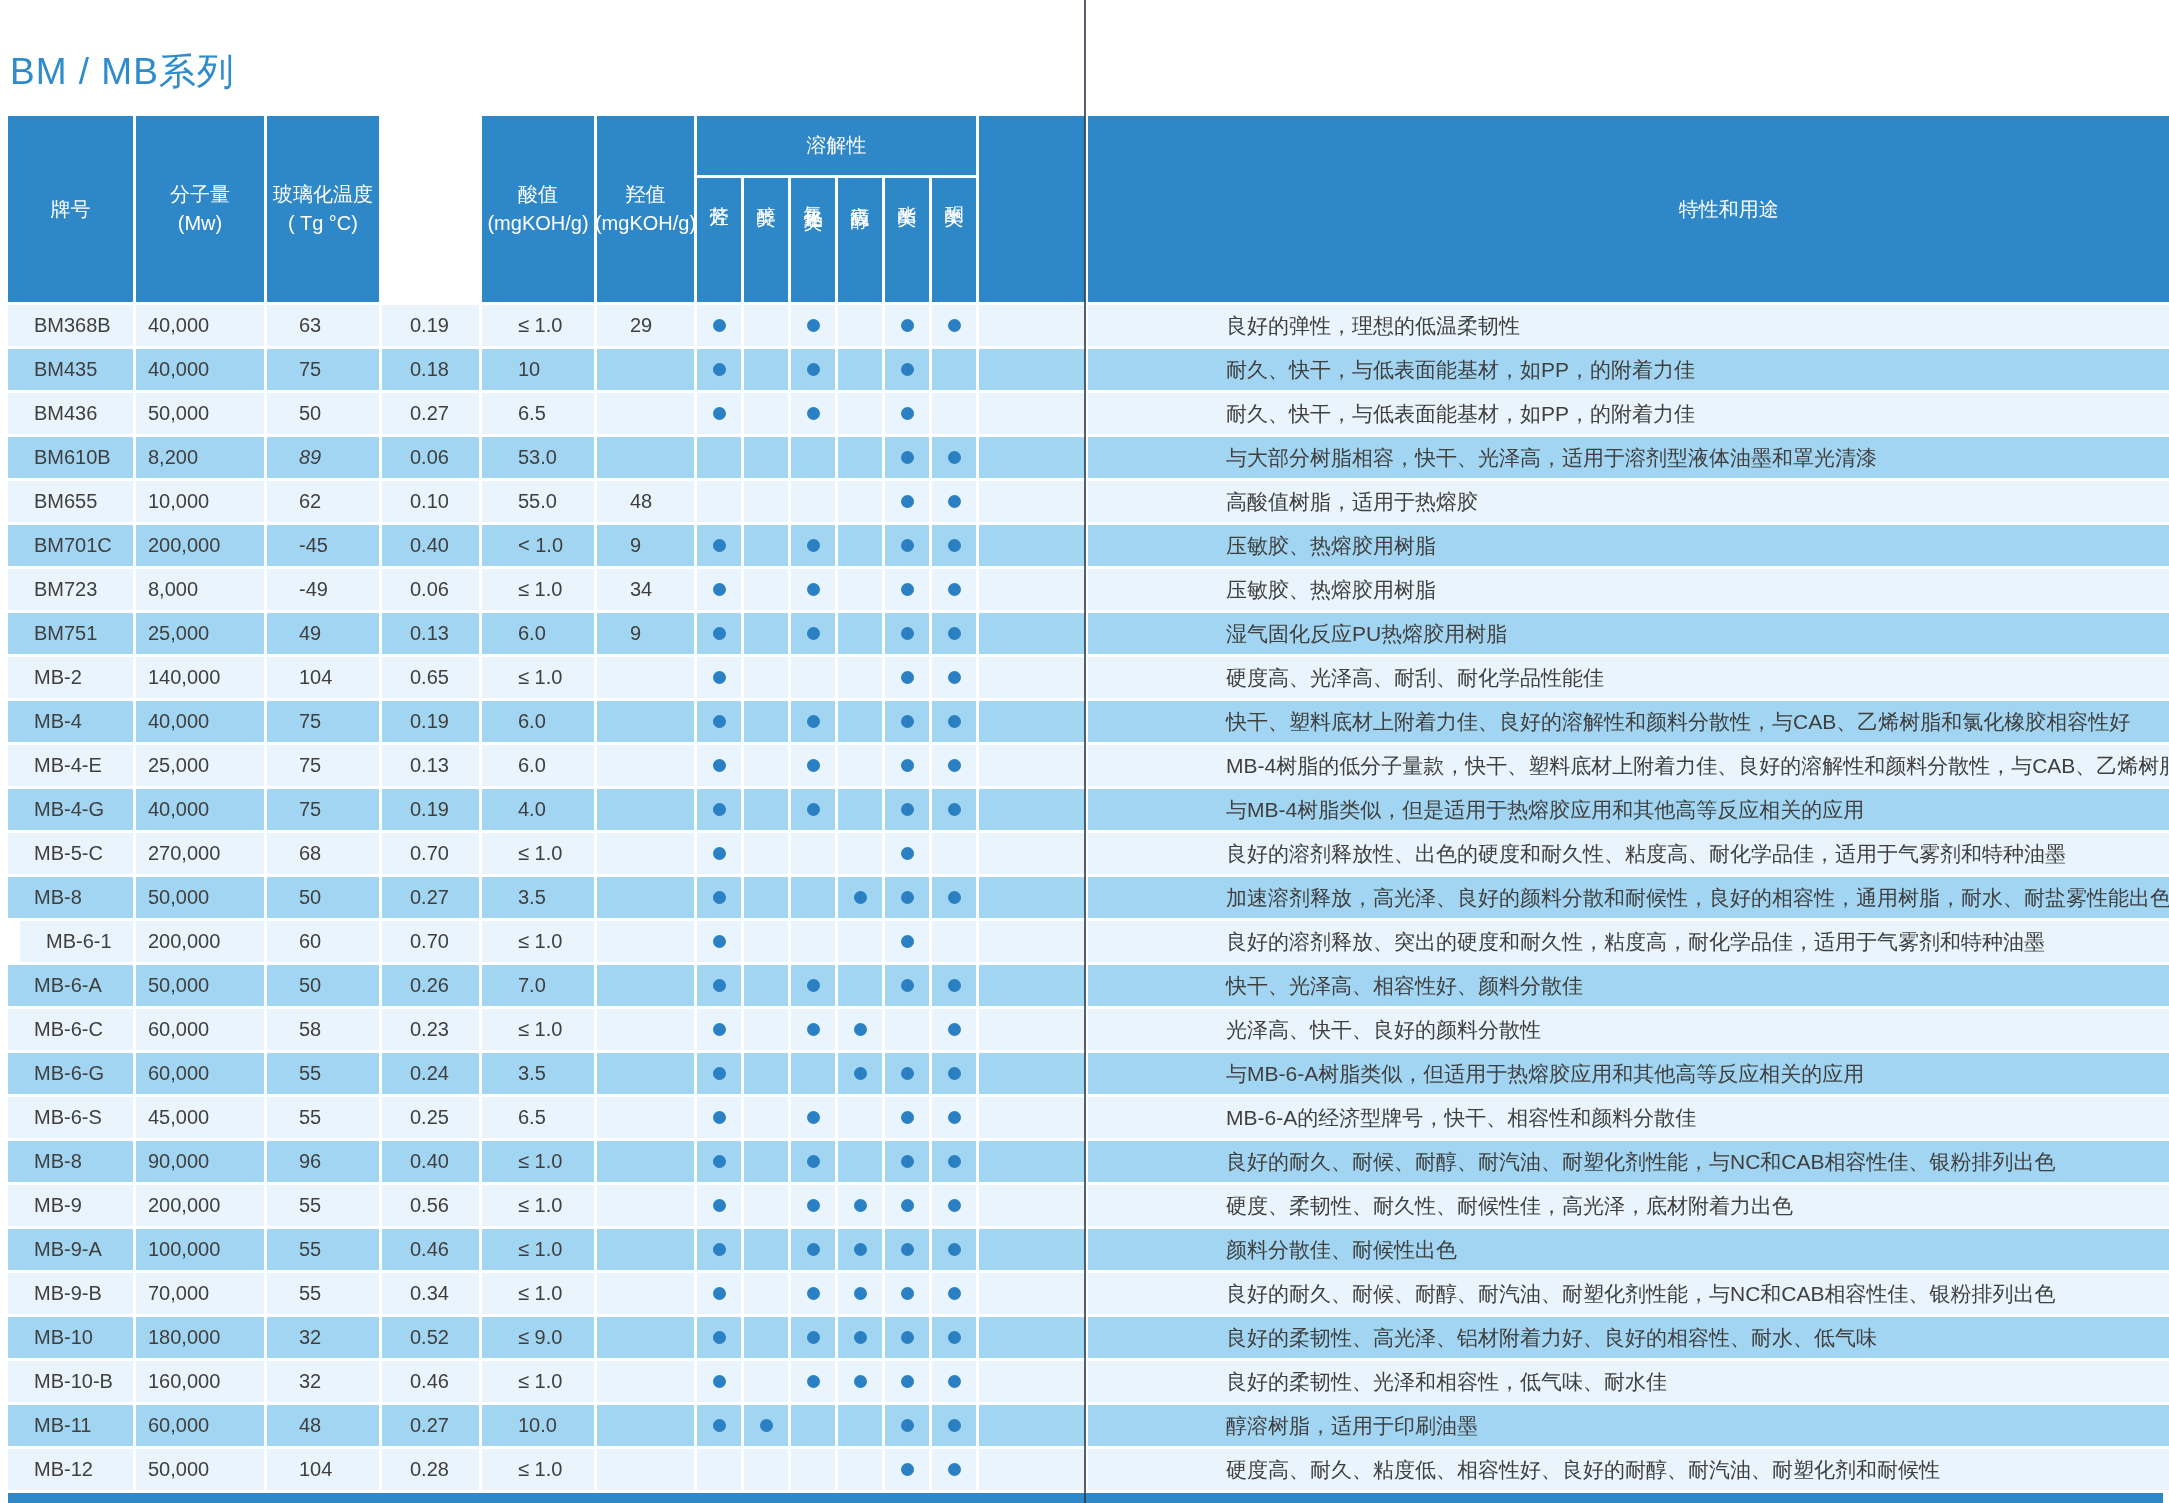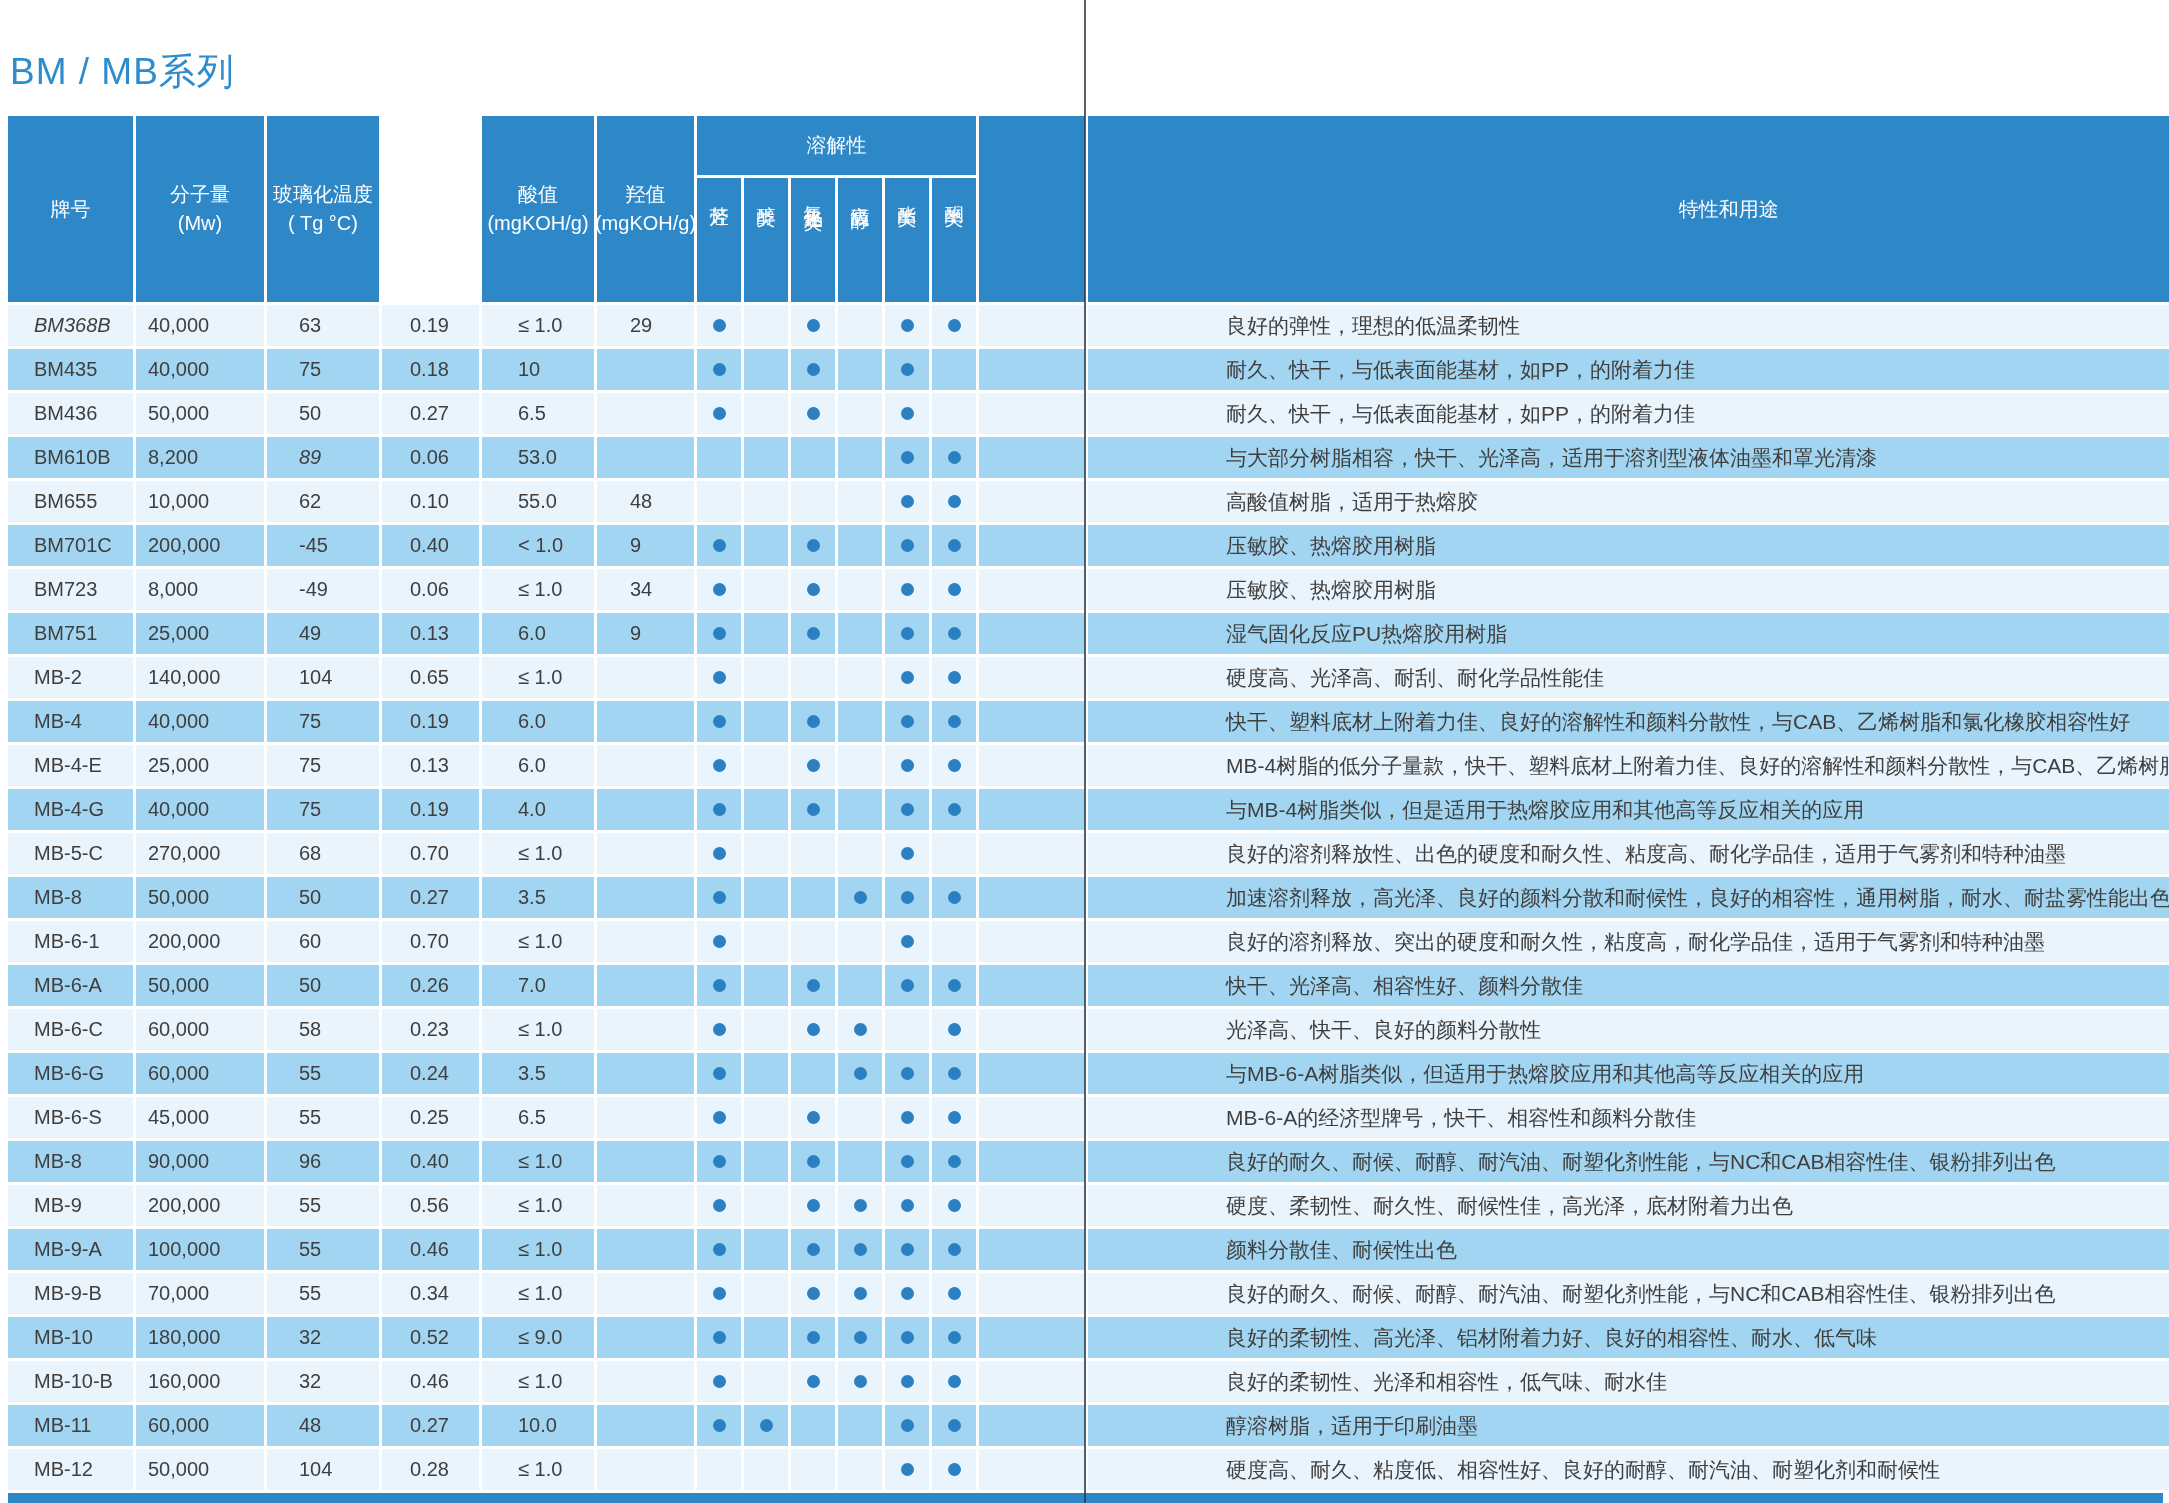--- a/index.html
+++ b/index.html
@@ -66,21 +66,21 @@
     <div class="hcell hc13"></div>
     <div class="hcell hc14">
       <span>特性和用途</span>
     </div>
   <div class="subcell" style="grid-area: 2 / 7;">芳烃</div>
       <div class="subcell" style="grid-area: 2 / 8;">醇类</div>
       <div class="subcell" style="grid-area: 2 / 9;">氯化烃类</div>
       <div class="subcell" style="grid-area: 2 / 10;">高级醇</div>
       <div class="subcell" style="grid-area: 2 / 11;">酯类</div>
       <div class="subcell" style="grid-area: 2 / 12;">酮类</div>
-      <div class="cell grade light" style="grid-area: 3 / 1; font-style: italic;">BM368B</div>
+      <div class="cell grade light" style="grid-area: 3 / 1;">BM368B</div>
       <div class="cell mw light" style="grid-area: 3 / 2;">40,000</div>
       <div class="cell tg light" style="grid-area: 3 / 3;">63</div>
       <div class="cell iv light" style="grid-area: 3 / 4;">0.19</div>
       <div class="cell acid light" style="grid-area: 3 / 5;">≤ 1.0</div>
       <div class="cell oh light" style="grid-area: 3 / 6;">29</div>
       <div class="cell dotcell light" style="grid-area: 3 / 7;">
         <span class="dot"></span>
       </div>
       <div class="cell dotcell light" style="grid-area: 3 / 8;"></div>
       <div class="cell dotcell light" style="grid-area: 3 / 9;">
@@ -356,21 +356,21 @@
         <span class="dot"></span>
       </div>
       <div class="cell dotcell mid" style="grid-area: 16 / 11;">
         <span class="dot"></span>
       </div>
       <div class="cell dotcell mid" style="grid-area: 16 / 12;">
         <span class="dot"></span>
       </div>
       <div class="cell empty mid" style="grid-area: 16 / 13;"></div>
       <div class="cell desc mid" style="grid-area: 16 / 14;">加速溶剂释放，高光泽、良好的颜料分散和耐候性，良好的相容性，通用树脂，耐水、耐盐雾性能出色</div>
-      <div class="cell grade light" style="grid-area: 17 / 1;">MB-6-1</div>
+      <div class="cell grade light" style="grid-area: 17 / 1; margin-left: 12px;">MB-6-1</div>
       <div class="cell mw light" style="grid-area: 17 / 2;">200,000</div>
       <div class="cell tg light" style="grid-area: 17 / 3;">60</div>
       <div class="cell iv light" style="grid-area: 17 / 4;">0.70</div>
       <div class="cell acid light" style="grid-area: 17 / 5;">≤ 1.0</div>
       <div class="cell oh light" style="grid-area: 17 / 6;"></div>
       <div class="cell dotcell light" style="grid-area: 17 / 7;">
         <span class="dot"></span>
       </div>
       <div class="cell dotcell light" style="grid-area: 17 / 8;"></div>
       <div class="cell dotcell light" style="grid-area: 17 / 9;"></div>

